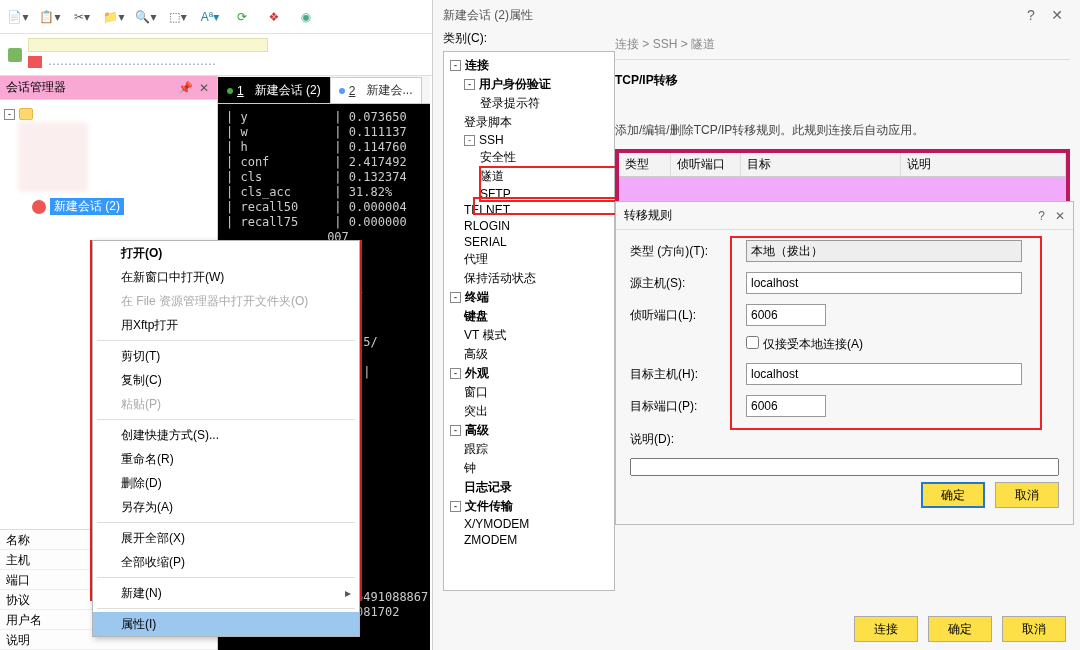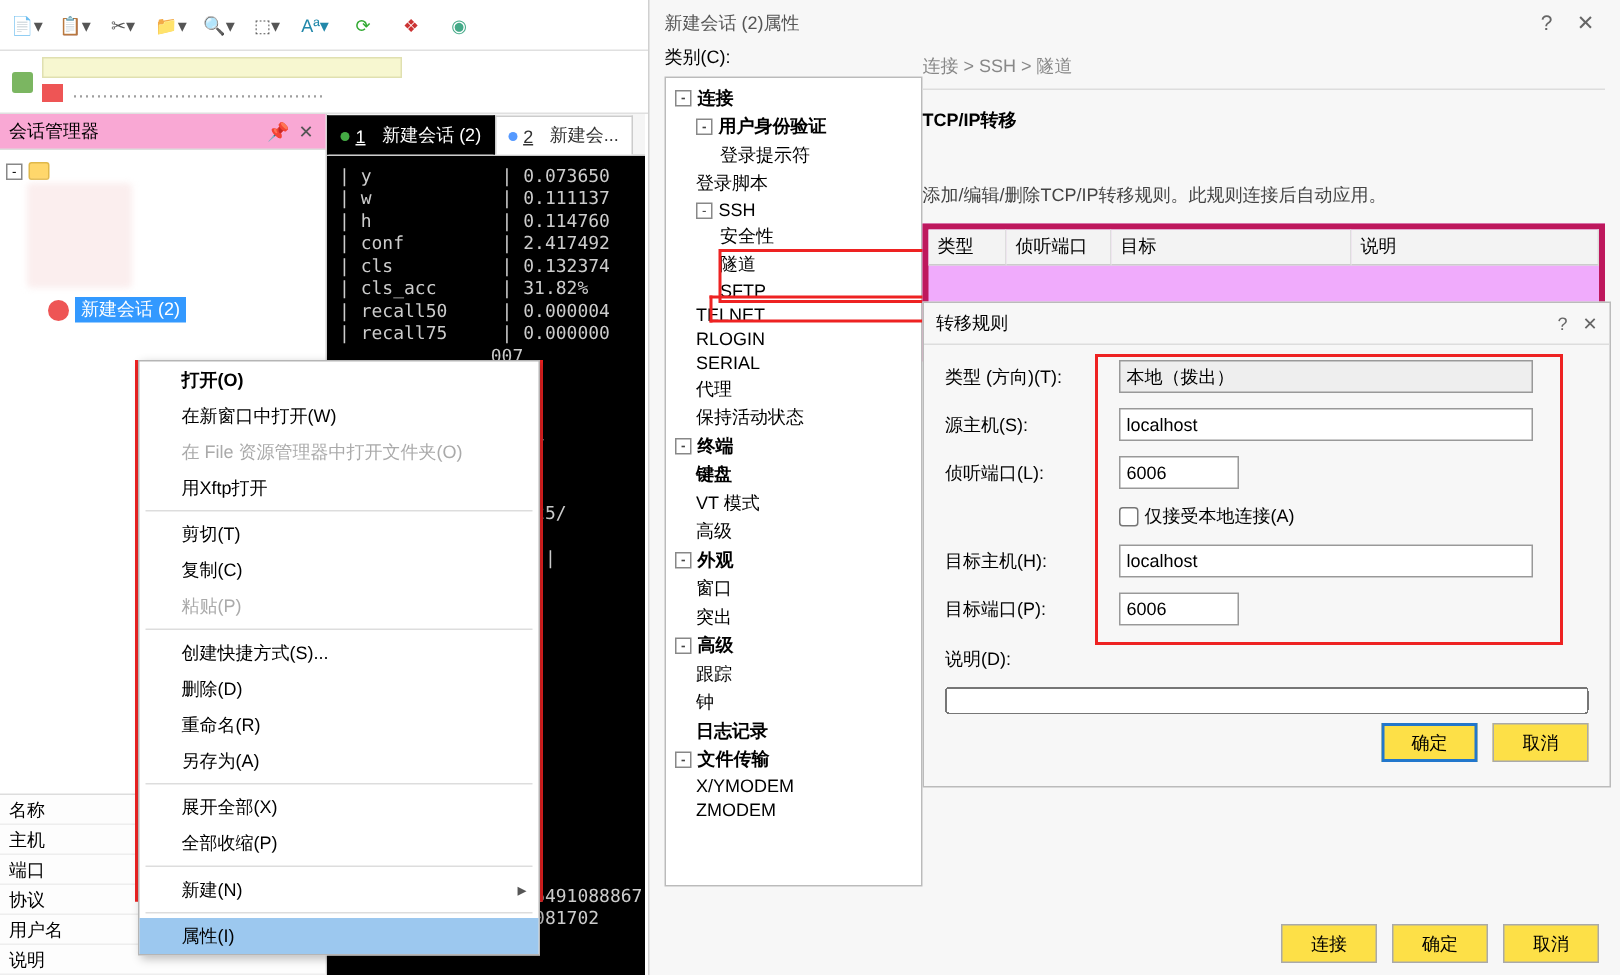--- a/index.html
+++ b/index.html
@@ -80,21 +80,21 @@
   
   .sub { position:absolute; left:0; right:-4px; top:171px; background:#f7f7f7; border:1px solid #bbb; }
   .sub-hd { height:28px; display:flex; align-items:center; padding:0 8px; border-bottom:1px solid #ddd;}
   .sub-hd .sp{flex:1;}
   .sub-body { padding:10px 14px 14px 14px;}
   .frow { display:flex; align-items:center; margin-bottom:10px; gap:6px;}
   .frow label{ width:110px;}
   .frow .inp { border:1px solid #999; background:#fff; height:22px; padding:0 4px; }
   .frow .inp.w1{width:276px;} .frow .inp.w2{width:80px;}
   .frow select.inp { appearance:none; -webkit-appearance:none; background:#eee;}
-  .chk { margin-left:116px; display:flex; align-items:center; gap:4px;}
+  .chk { margin-left:116px; display:flex; align-items:flex-start; gap:4px;}
   .btnrow { display:flex; justify-content:flex-end; gap:10px; padding:6px 0 2px 0;}
   button.btn { width:64px; height:26px; background:#fde047; border:1px solid #aaa; cursor:pointer;}
   button.btn.primary { border:2px solid #2277cc;}
   .big-red { position:absolute; border:2px solid #e22; pointer-events:none;}
 
   .dlg-foot { position:absolute; bottom:8px; right:14px; display:flex; gap:10px;}
 </style>
 </head>
 <body>
 
@@ -194,22 +194,22 @@
   <div class="row bold">打开(O)</div>
   <div class="row">在新窗口中打开(W)</div>
   <div class="row dis">在 File 资源管理器中打开文件夹(O)</div>
   <div class="row">用Xftp打开</div>
   <div class="sep"></div>
   <div class="row">剪切(T)</div>
   <div class="row">复制(C)</div>
   <div class="row dis">粘贴(P)</div>
   <div class="sep"></div>
   <div class="row">创建快捷方式(S)...</div>
+  <div class="row">重命名(R)</div>
   <div class="row">删除(D)</div>
-  <div class="row">重命名(R)</div>
   <div class="row">另存为(A)</div>
   <div class="sep"></div>
   <div class="row">展开全部(X)</div>
   <div class="row">全部收缩(P)</div>
   <div class="sep"></div>
   <div class="row">
       <span>新建(N)</span>
       <span class="arrow">▸</span>
     </div>
   <div class="sep"></div>

